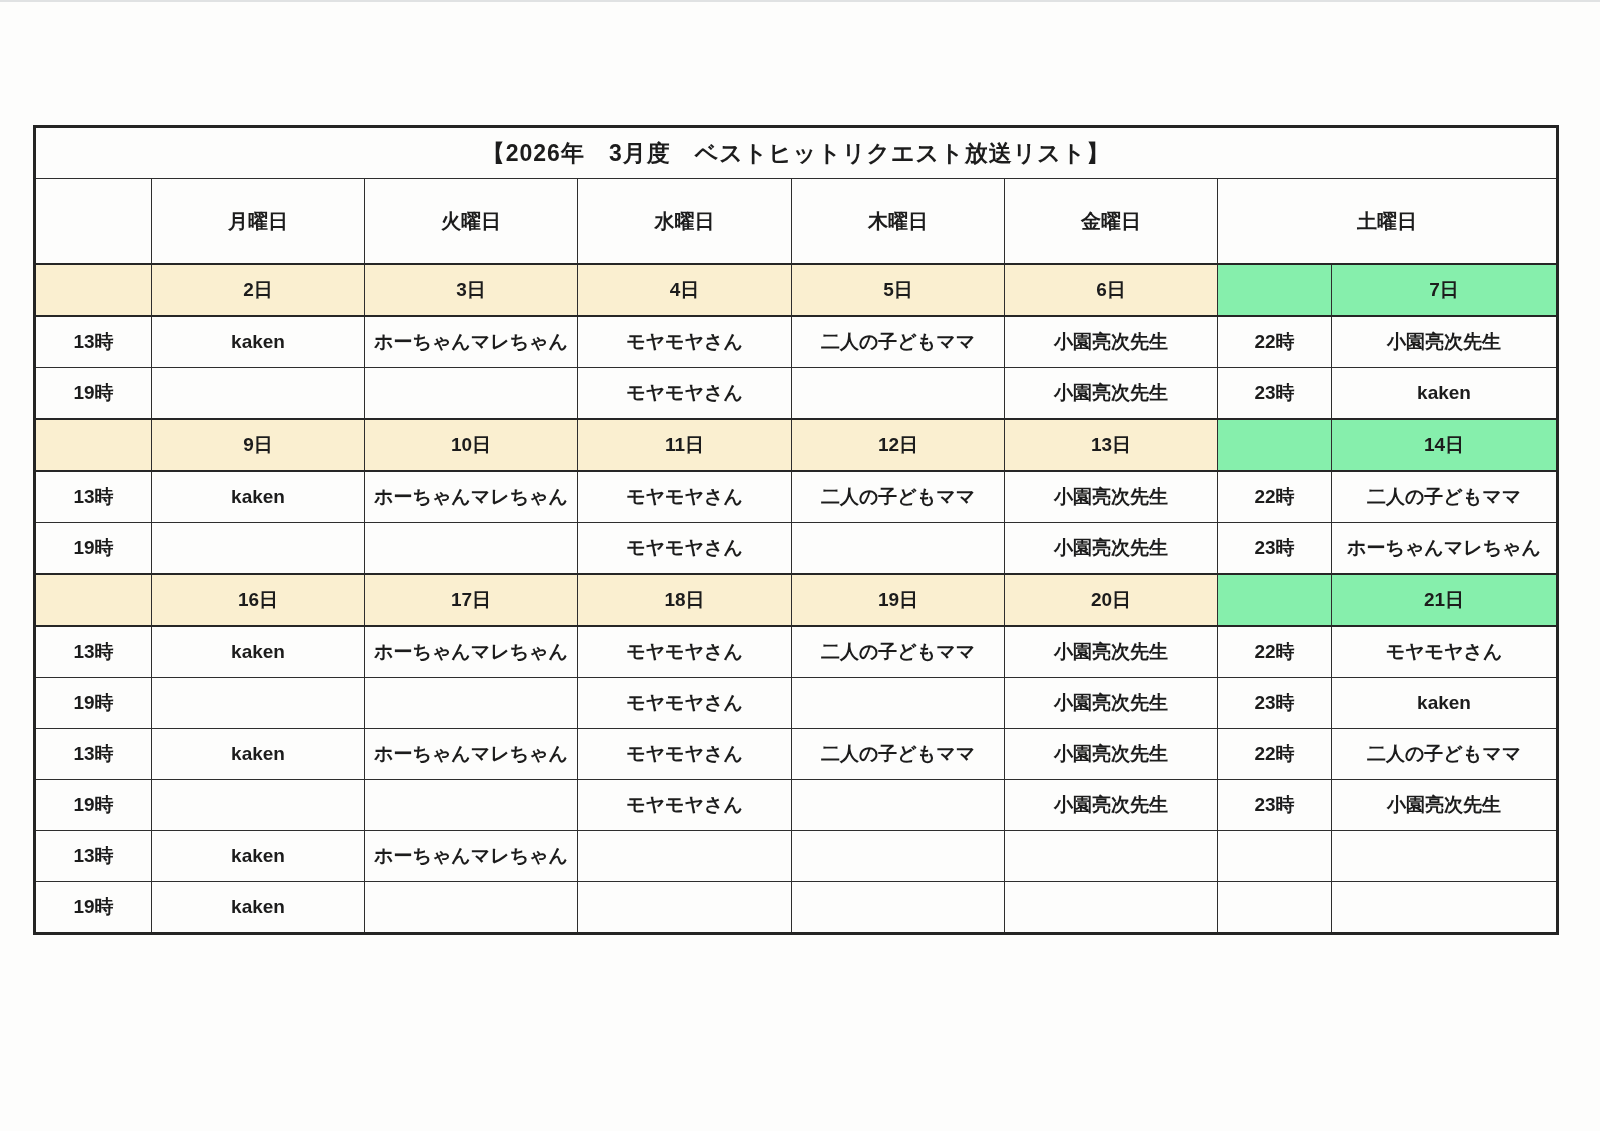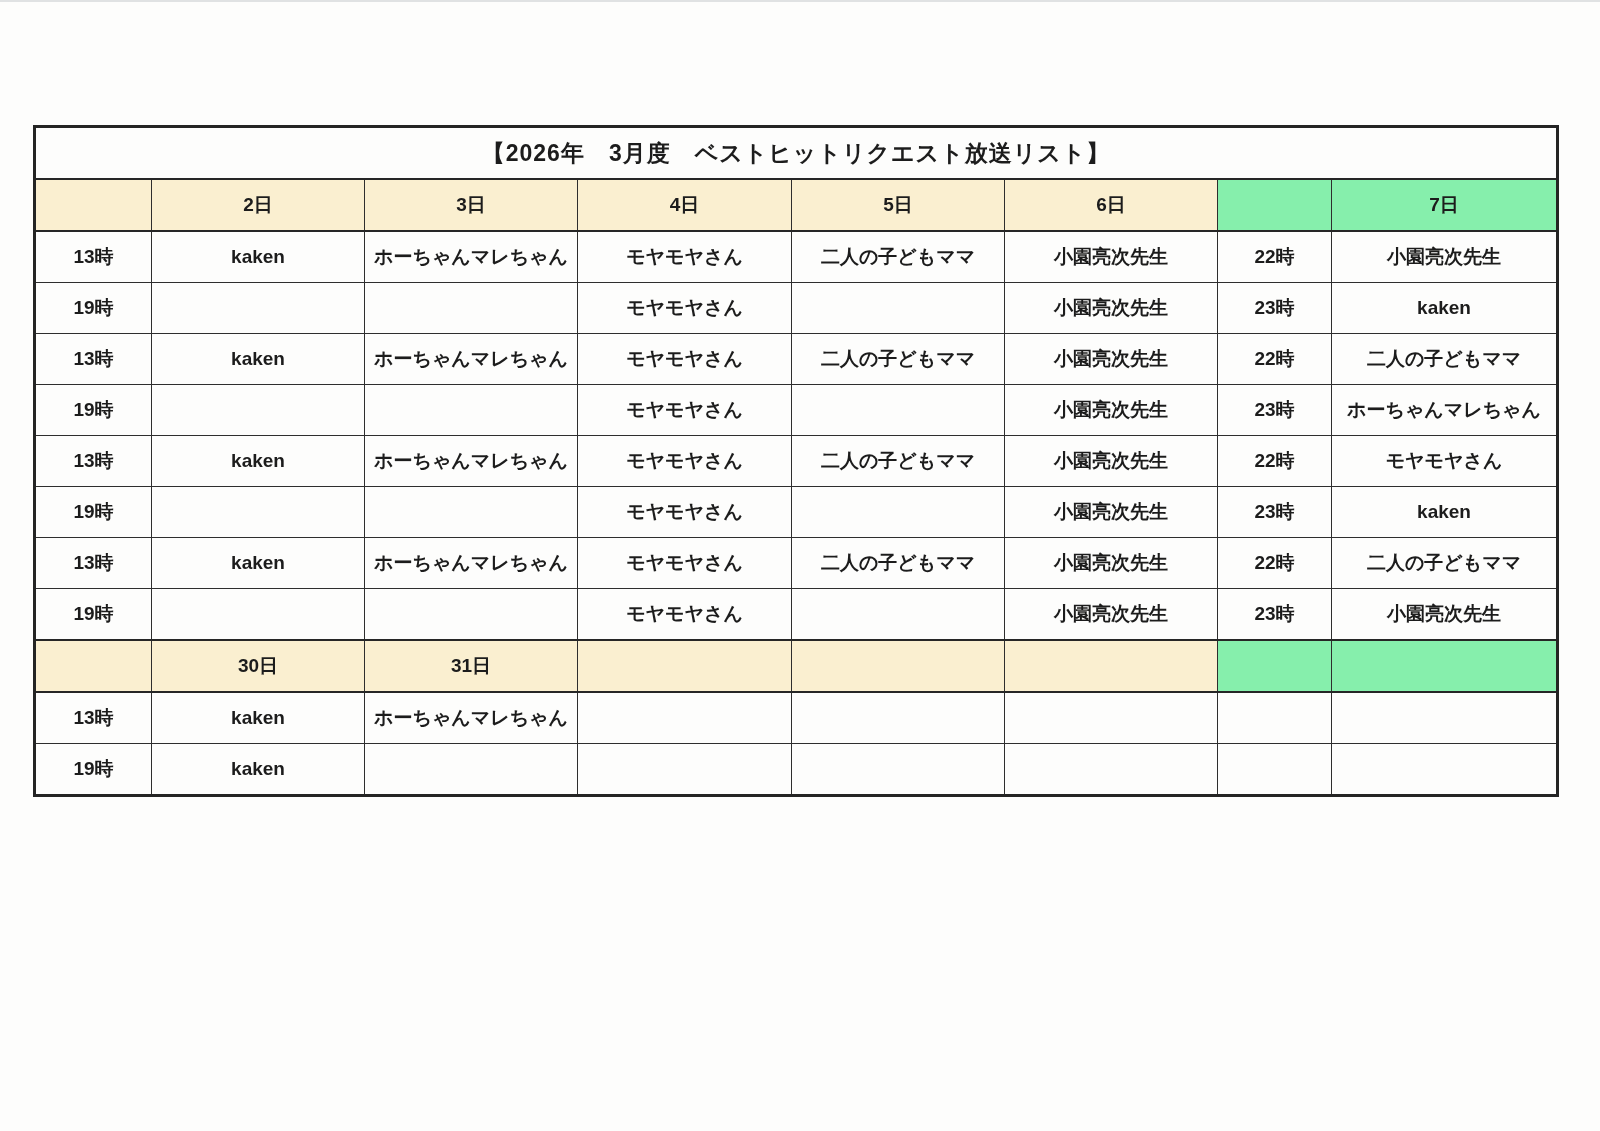--- a/index.html
+++ b/index.html
@@ -55,20 +55,29 @@
         <col style="width:213px">
         <col style="width:114px">
         <col style="width:226px">
     </colgroup>
 
     <tbody>
         <tr class="title-row">
       <td colspan="8">【2026年　3月度　ベストヒットリクエスト放送リスト】</td>
     </tr>
 
+    <tr class="header-row">
+      <td></td>
+      <td>月曜日</td>
+      <td>火曜日</td>
+      <td>水曜日</td>
+      <td>木曜日</td>
+      <td>金曜日</td>
+      <td colspan="2">土曜日</td>
+    </tr>
 
     <tr class="date-row">
       <td class="wk"></td>
       <td class="wk">2日</td>
       <td class="wk">3日</td>
       <td class="wk">4日</td>
       <td class="wk">5日</td>
       <td class="wk">6日</td>
       <td class="sat"></td>
       <td class="sat">7日</td>
@@ -87,93 +96,103 @@
       <td>19時</td>
       <td></td>
       <td></td>
       <td>モヤモヤさん</td>
       <td></td>
       <td>小園亮次先生</td>
       <td>23時</td>
       <td>kaken</td>
     </tr>
 
-    <tr class="prog-row">
-      <td>13時</td>
-      <td>kaken</td>
-      <td>ホーちゃんマレちゃん</td>
-      <td>モヤモヤさん</td>
-      <td>二人の子どもママ</td>
-      <td>小園亮次先生</td>
-      <td>22時</td>
-      <td>二人の子どもママ</td>
-    </tr>
-    <tr class="prog-row">
-      <td>19時</td>
-      <td></td>
-      <td></td>
-      <td>モヤモヤさん</td>
-      <td></td>
-      <td>小園亮次先生</td>
-      <td>23時</td>
-      <td>ホーちゃんマレちゃん</td>
-    </tr>
-
-    <tr class="prog-row">
-      <td>13時</td>
-      <td>kaken</td>
-      <td>ホーちゃんマレちゃん</td>
-      <td>モヤモヤさん</td>
-      <td>二人の子どもママ</td>
-      <td>小園亮次先生</td>
-      <td>22時</td>
-      <td>モヤモヤさん</td>
-    </tr>
-    <tr class="prog-row">
-      <td>19時</td>
-      <td></td>
-      <td></td>
-      <td>モヤモヤさん</td>
-      <td></td>
-      <td>小園亮次先生</td>
-      <td>23時</td>
-      <td>kaken</td>
-    </tr>
-
-    <tr class="prog-row">
-      <td>13時</td>
-      <td>kaken</td>
-      <td>ホーちゃんマレちゃん</td>
-      <td>モヤモヤさん</td>
-      <td>二人の子どもママ</td>
-      <td>小園亮次先生</td>
-      <td>22時</td>
-      <td>二人の子どもママ</td>
-    </tr>
-    <tr class="prog-row">
-      <td>19時</td>
-      <td></td>
-      <td></td>
-      <td>モヤモヤさん</td>
-      <td></td>
-      <td>小園亮次先生</td>
-      <td>23時</td>
-      <td>小園亮次先生</td>
-    </tr>
-
     <tr class="date-row">
       <td class="wk"></td>
-      <td class="wk">30日</td>
-      <td class="wk">31日</td>
+      <td class="wk">9日</td>
+      <td class="wk">10日</td>
+      <td class="wk">11日</td>
+      <td class="wk">12日</td>
+      <td class="wk">13日</td>
+      <td class="sat"></td>
+      <td class="sat">14日</td>
+    </tr>
+    <tr class="prog-row">
+      <td>13時</td>
+      <td>kaken</td>
+      <td>ホーちゃんマレちゃん</td>
+      <td>モヤモヤさん</td>
+      <td>二人の子どもママ</td>
+      <td>小園亮次先生</td>
+      <td>22時</td>
+      <td>二人の子どもママ</td>
+    </tr>
+    <tr class="prog-row">
+      <td>19時</td>
+      <td></td>
+      <td></td>
+      <td>モヤモヤさん</td>
+      <td></td>
+      <td>小園亮次先生</td>
+      <td>23時</td>
+      <td>ホーちゃんマレちゃん</td>
+    </tr>
+
+    <tr class="date-row">
       <td class="wk"></td>
-      <td class="wk"></td>
-      <td class="wk"></td>
+      <td class="wk">16日</td>
+      <td class="wk">17日</td>
+      <td class="wk">18日</td>
+      <td class="wk">19日</td>
+      <td class="wk">20日</td>
       <td class="sat"></td>
-      <td class="sat"></td>
-    </tr>
+      <td class="sat">21日</td>
+    </tr>
+    <tr class="prog-row">
+      <td>13時</td>
+      <td>kaken</td>
+      <td>ホーちゃんマレちゃん</td>
+      <td>モヤモヤさん</td>
+      <td>二人の子どもママ</td>
+      <td>小園亮次先生</td>
+      <td>22時</td>
+      <td>モヤモヤさん</td>
+    </tr>
+    <tr class="prog-row">
+      <td>19時</td>
+      <td></td>
+      <td></td>
+      <td>モヤモヤさん</td>
+      <td></td>
+      <td>小園亮次先生</td>
+      <td>23時</td>
+      <td>kaken</td>
+    </tr>
+
+    <tr class="prog-row">
+      <td>13時</td>
+      <td>kaken</td>
+      <td>ホーちゃんマレちゃん</td>
+      <td>モヤモヤさん</td>
+      <td>二人の子どもママ</td>
+      <td>小園亮次先生</td>
+      <td>22時</td>
+      <td>二人の子どもママ</td>
+    </tr>
+    <tr class="prog-row">
+      <td>19時</td>
+      <td></td>
+      <td></td>
+      <td>モヤモヤさん</td>
+      <td></td>
+      <td>小園亮次先生</td>
+      <td>23時</td>
+      <td>小園亮次先生</td>
+    </tr>
+
     <tr class="prog-row">
       <td>13時</td>
       <td>kaken</td>
       <td>ホーちゃんマレちゃん</td>
       <td></td>
       <td></td>
       <td></td>
       <td></td>
       <td></td>
     </tr>

